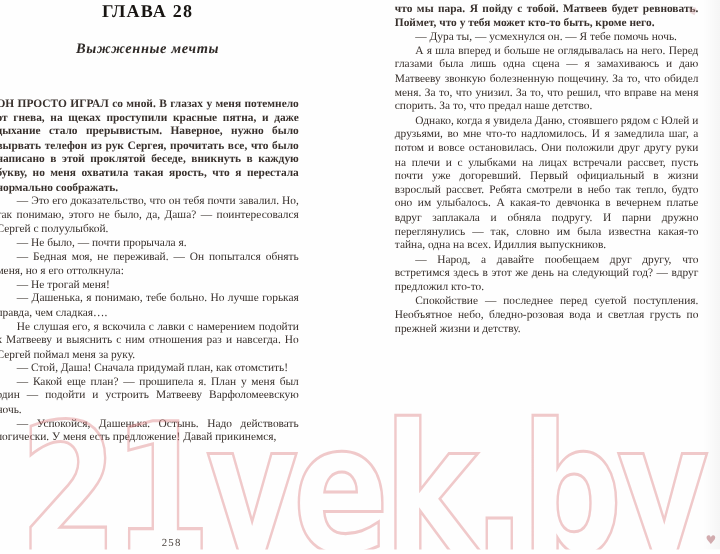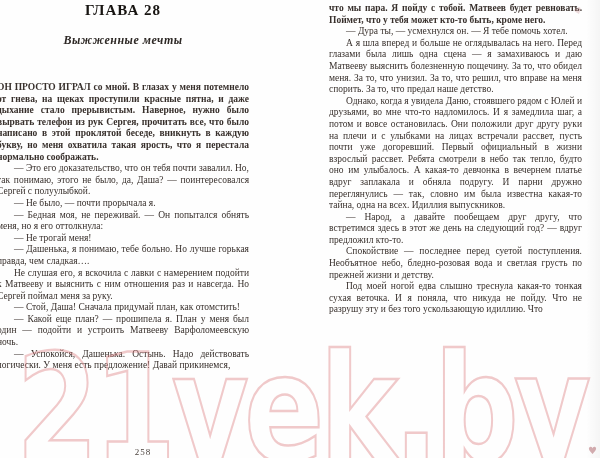--- a/index.html
+++ b/index.html
@@ -136,26 +136,25 @@
         <p class="para">Не слушая его, я вскочила с лавки с намерением подойти к Матвееву и выяснить с ним отношения раз и навсегда. Но Сергей поймал меня за руку.</p>
         <p class="para">— Стой, Даша! Сначала придумай план, как отомстить!</p>
         <p class="para">— Какой еще план? — прошипела я. План у меня был один — подойти и устроить Матвееву Варфоломеевскую ночь.</p>
         <p class="para">— Успокойся, Дашенька. Остынь. Надо действовать логически. У меня есть предложение! Давай прикинемся,</p>
       </div>
   </div>
 
   <div class="page page-right">
     <div class="body-text">
         <p class="para no-indent">что мы пара. Я пойду с тобой. Матвеев будет ревновать. Поймет, что у тебя может кто-то быть, кроме него.</p>
-        <p class="para">— Дура ты, — усмехнулся он. — Я тебе помочь хотел.</p>
-        <p class="para">А я шла вперед и больше не оглядывалась на него. Перед глазами была лишь одна сцена — я замахиваюсь и даю Матвееву выяснить болезненную пощечину. За то, что обидел меня. За то, что унизил. За то, что решил, что вправе на меня спорить. За то, что предал наше детство.</p>
+        <p class="para">— Дура ты, — усмехнулся он. — Я тебе помочь ночь.</p>
+        <p class="para">А я шла вперед и больше не оглядывалась на него. Перед глазами была лишь одна сцена — я замахиваюсь и даю Матвееву звонкую болезненную пощечину. За то, что обидел меня. За то, что унизил. За то, что решил, что вправе на меня спорить. За то, что предал наше детство.</p>
         <p class="para">Однако, когда я увидела Даню, стоявшего рядом с Юлей и друзьями, во мне что-то надломилось. И я замедлила шаг, а потом и вовсе остановилась. Они положили друг другу руки на плечи и с улыбками на лицах встречали рассвет, пусть почти уже догоревший. Первый официальный в жизни взрослый рассвет. Ребята смотрели в небо так тепло, будто оно им улыбалось. А какая-то девчонка в вечернем платье вдруг заплакала и обняла подругу. И парни дружно переглянулись — так, словно им была известна какая-то тайна, одна на всех. Идиллия выпускников.</p>
         <p class="para">— Народ, а давайте пообещаем друг другу, что встретимся здесь в этот же день на следующий год? — вдруг предложил кто-то.</p>
         <p class="para">Спокойствие — последнее перед суетой поступления. Необъятное небо, бледно-розовая вода и светлая грусть по прежней жизни и детству.</p>
-        <p class="para">Под моей ногой едва слышно треснула какая-то тонкая сухая веточка. И я поняла, что никуда не пойду. Что не разрушу эту и без того ускользающую идиллию. Что</p>
       </div>
   </div>
 
   <div class="page-number page-number-left">258</div>
 
   <div class="watermark">21vek.by</div>
 
   <span class="corner-heart heart-top">♥</span>
   <span class="corner-heart heart-bottom">♥</span>
 

